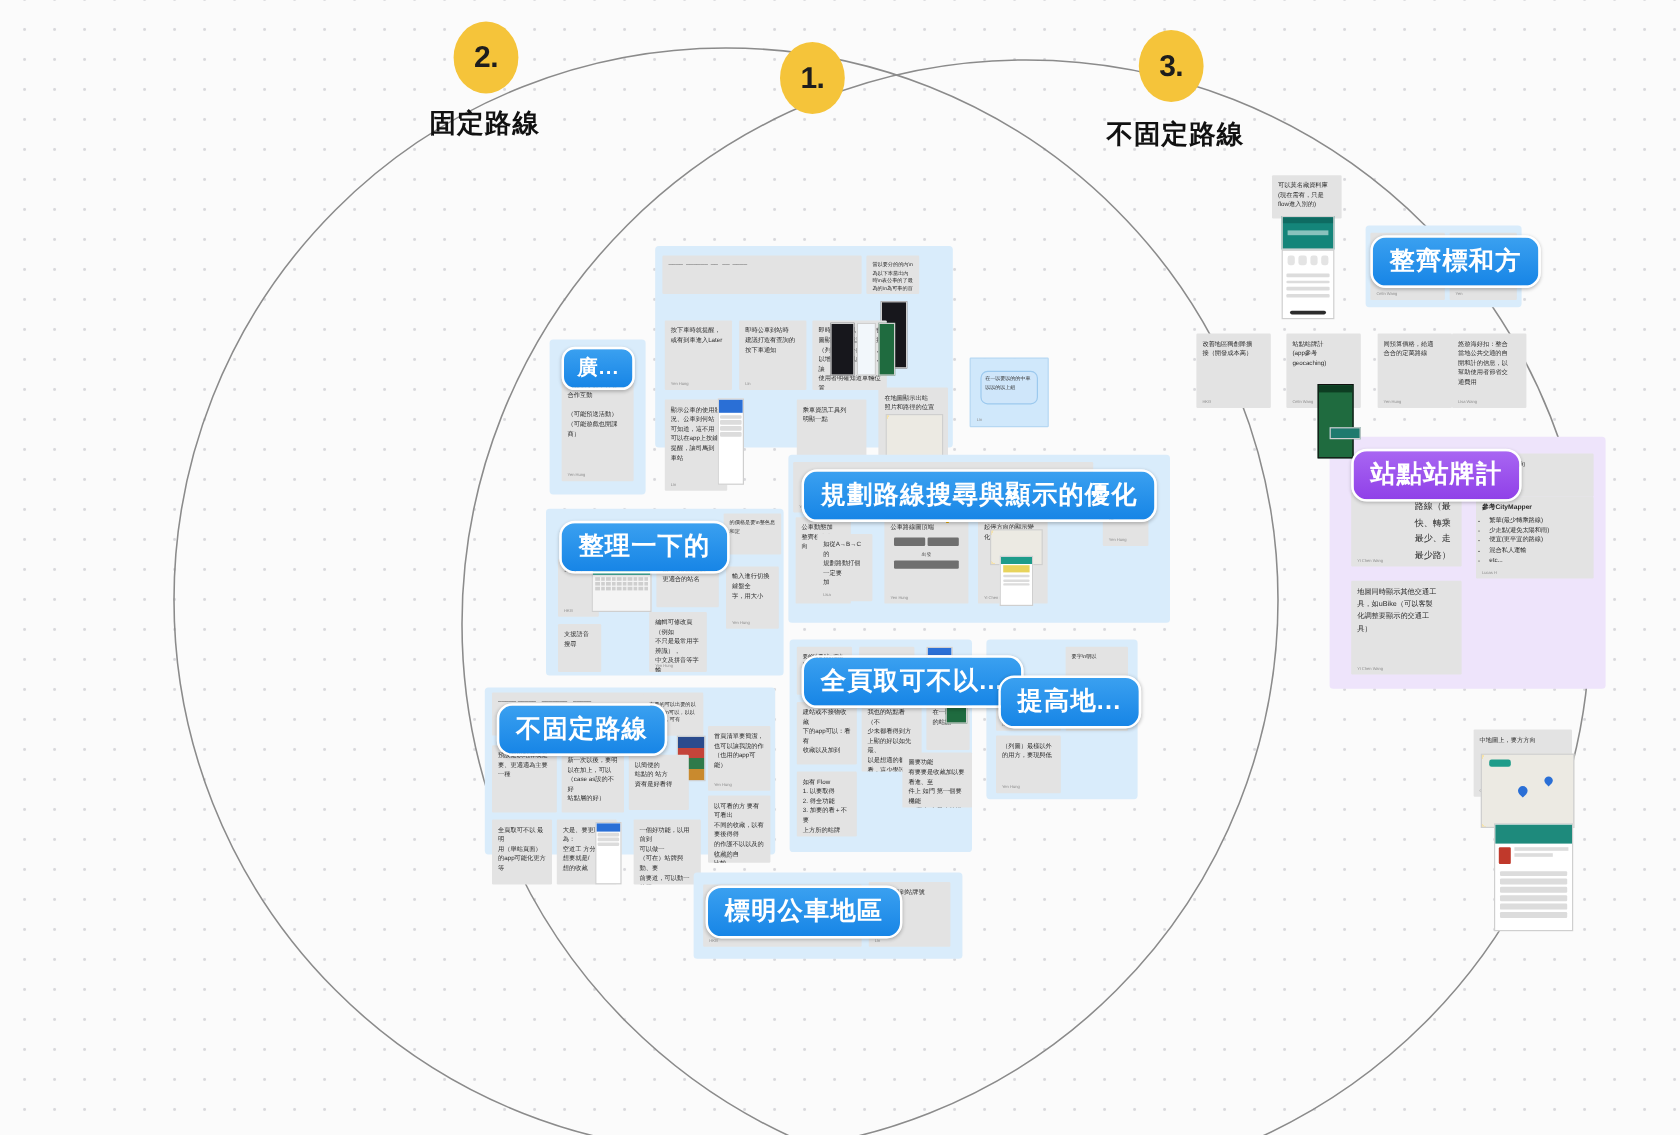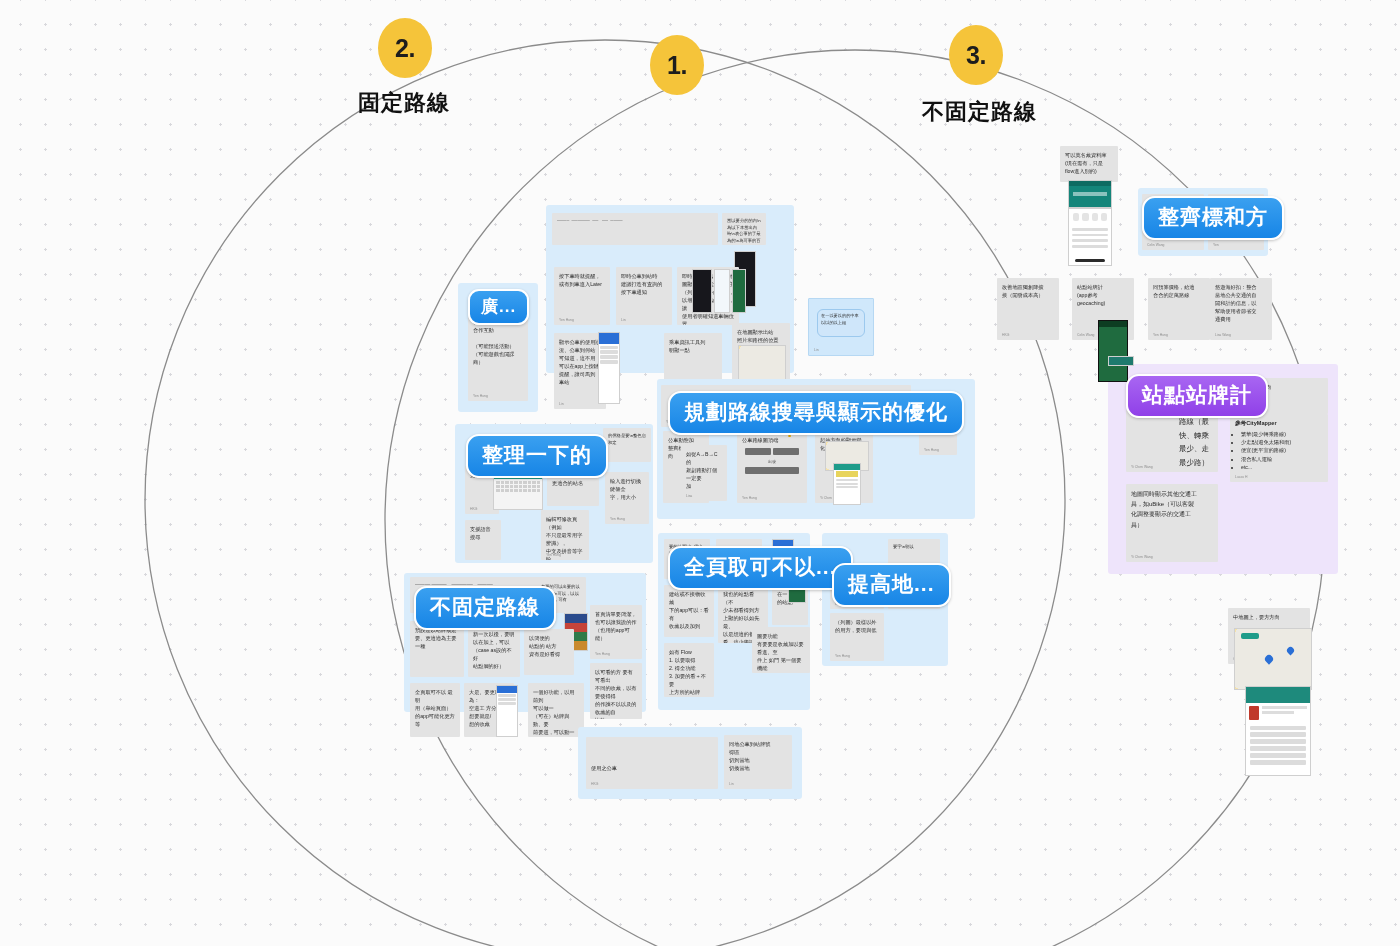--- a/index.html
+++ b/index.html
@@ -468,20 +468,21 @@
       <div class="auth">HKG</div>
     </div>
     <div class="note" style="left:146px;top:8px;width:68px;height:54px;">
       <div class="txt">同地公車到站牌號
 得區
 切到當地
 切換當地</div>
       <div class="auth">Lin</div>
     </div>
   </div>
+  <div class="sec-label" style="left:588px;top:738px;">標明公車地區</div>
 
   <div class="section" style="left:1138px;top:188px;width:130px;height:68px;">
     <div class="note" style="left:4px;top:6px;width:62px;height:56px;">
       <div class="auth">Celin Wang</div>
     </div>
     <div class="note" style="left:70px;top:6px;width:56px;height:56px;">
       <div class="txt">的價格</div>
       <div class="auth">Yen</div>
     </div>
   </div>

